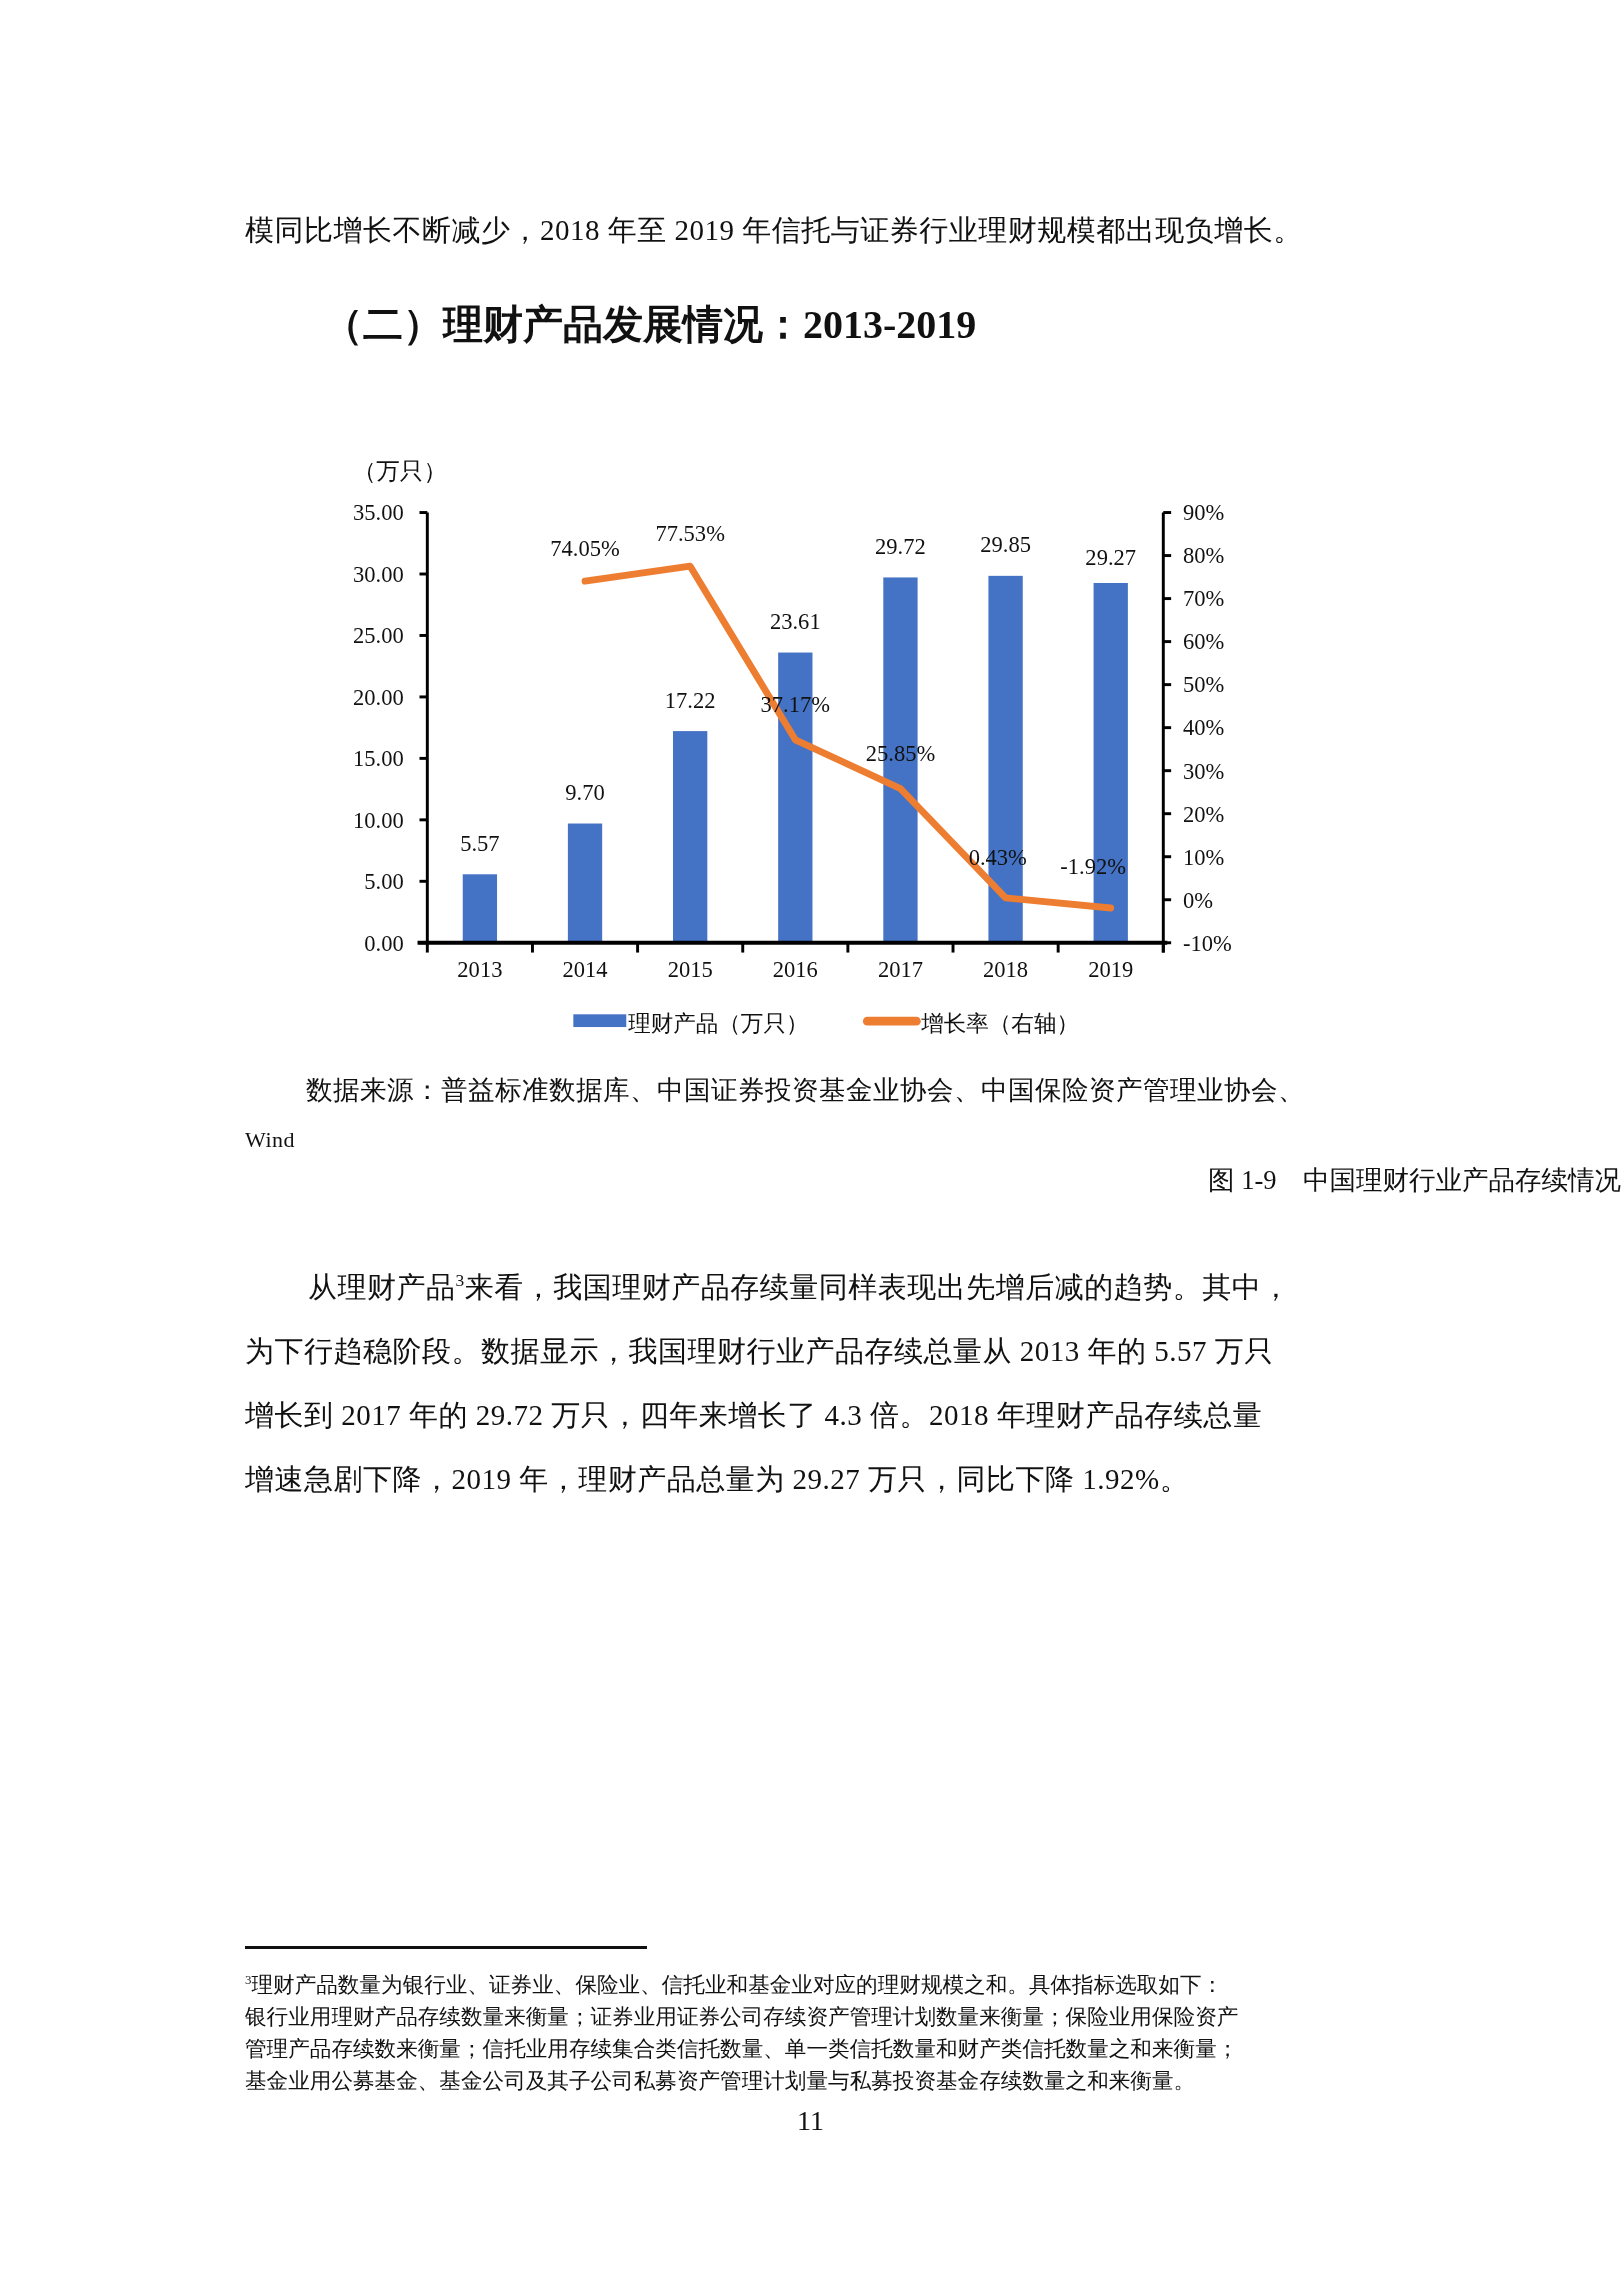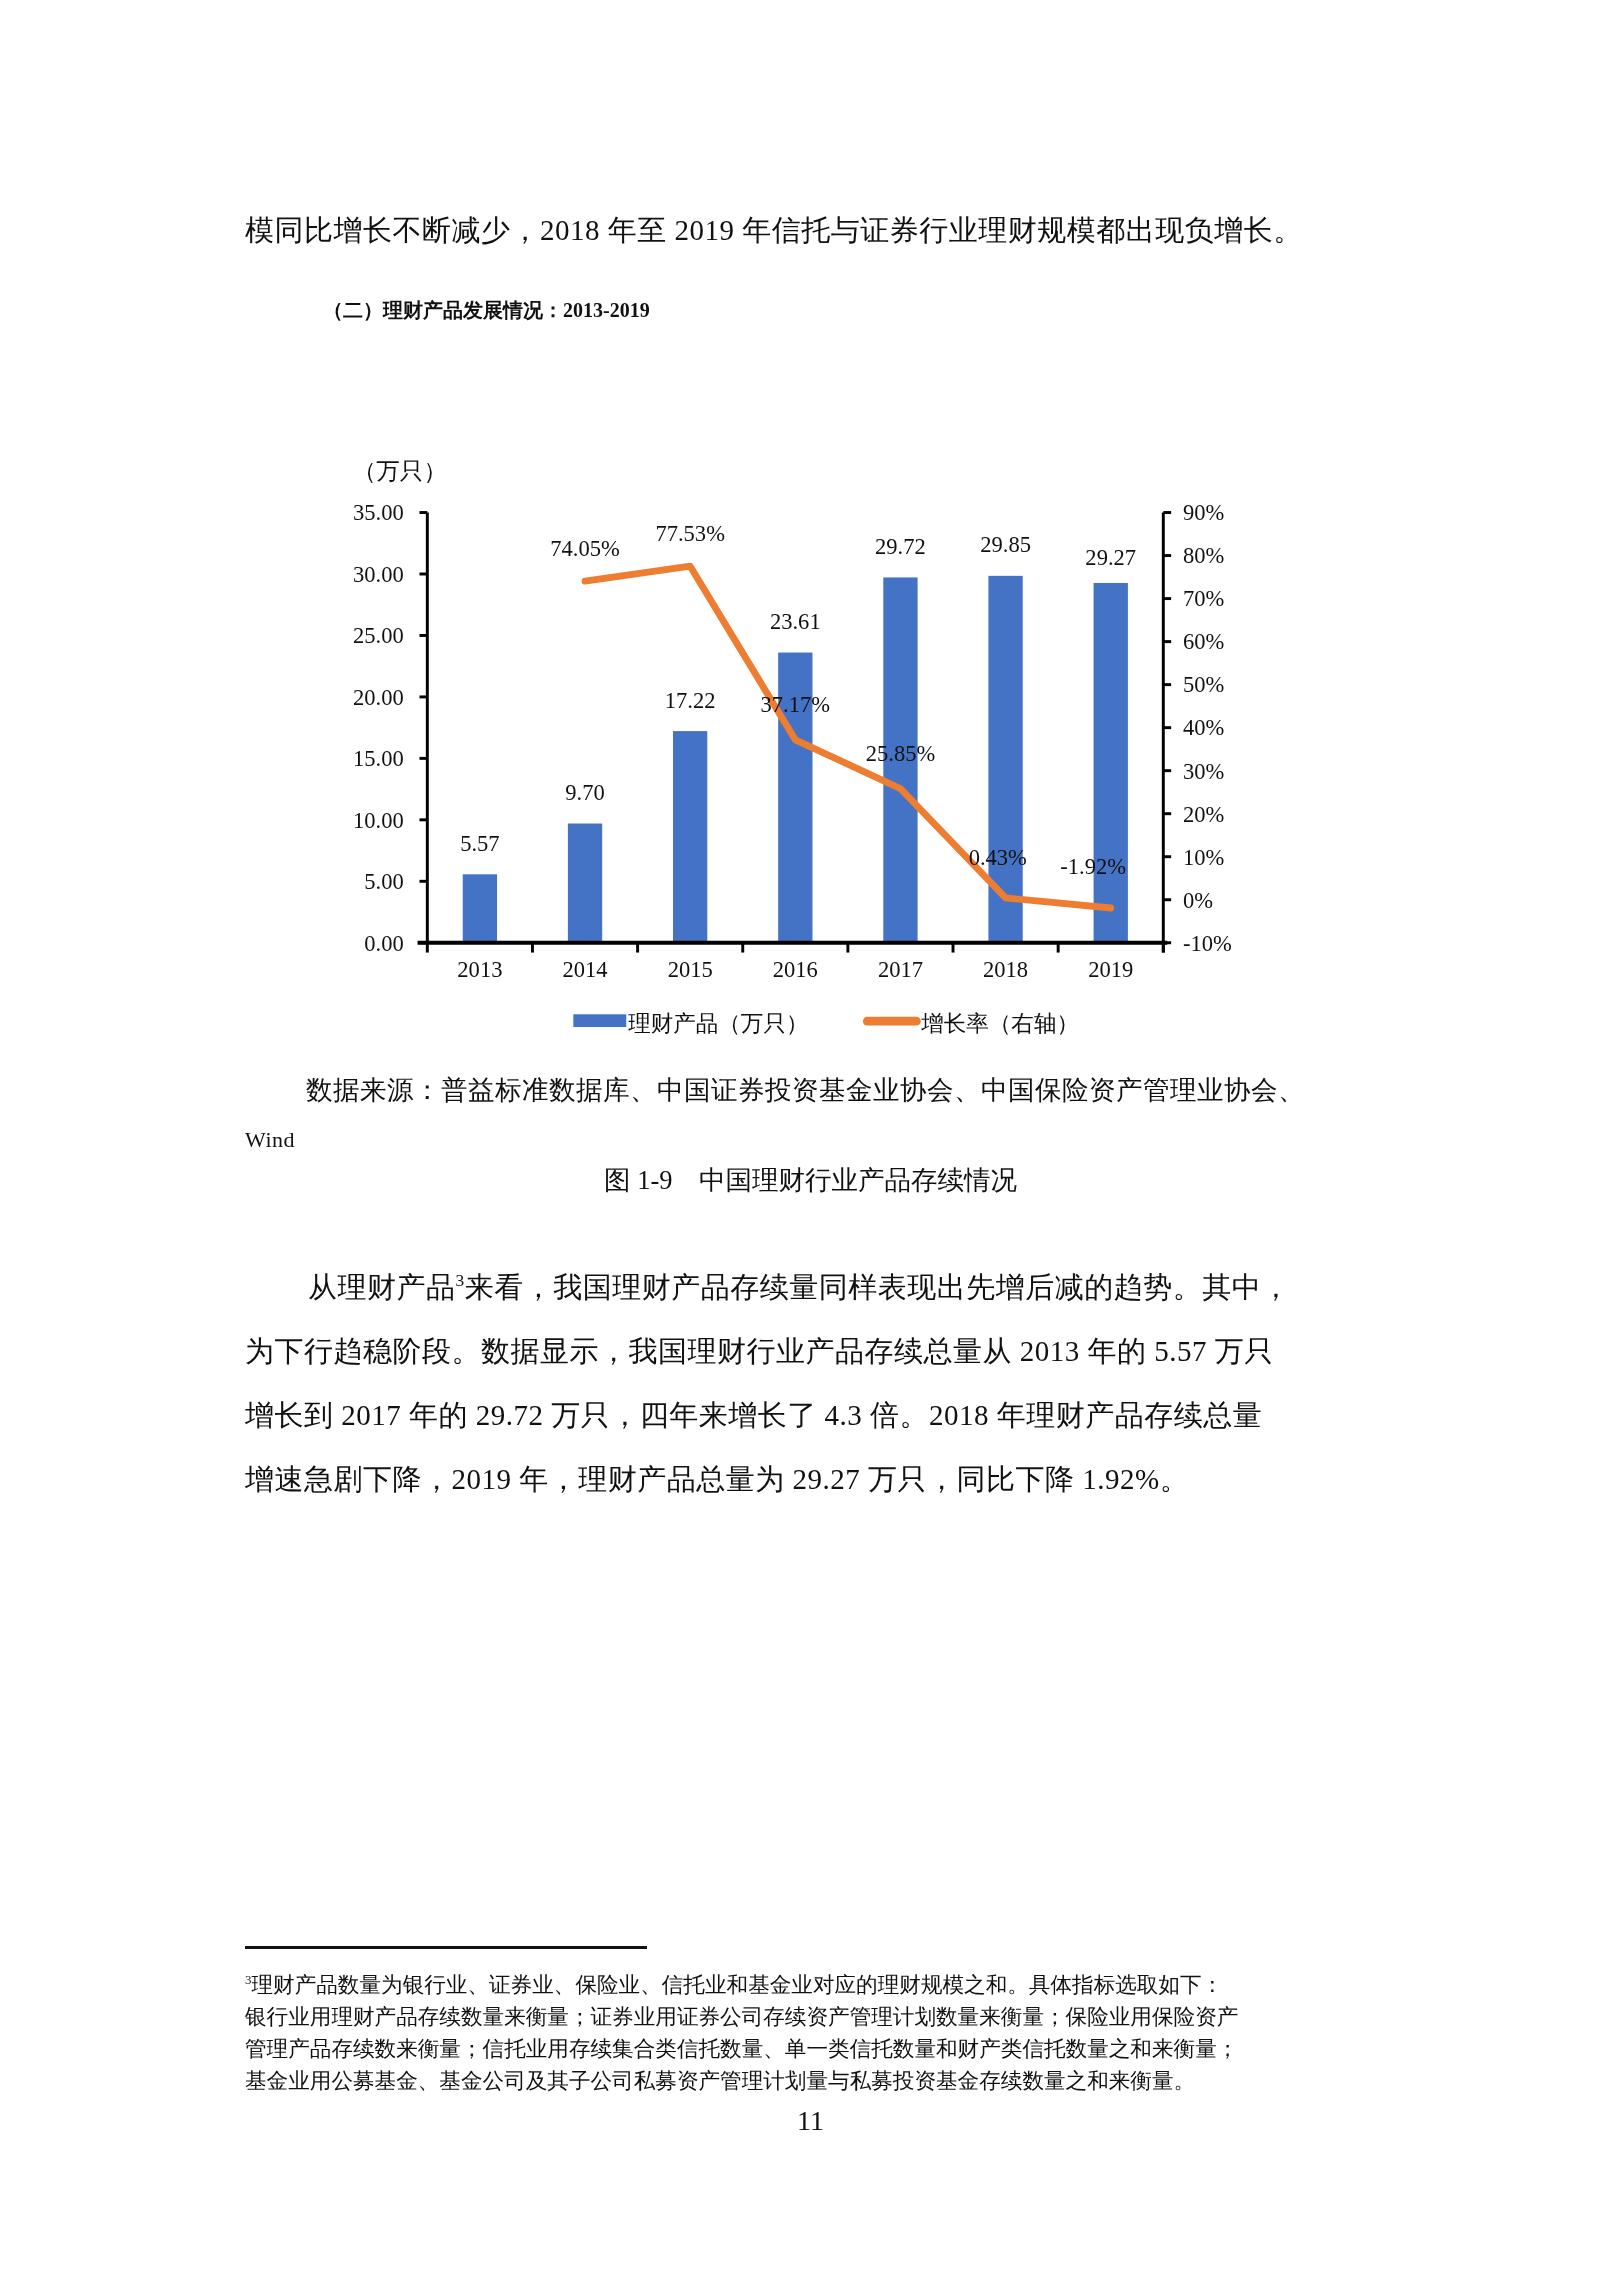--- a/index.html
+++ b/index.html
@@ -1,20 +1,20 @@
 <!DOCTYPE html>
 <html><head>
 <meta charset="utf-8">
 <style>
   html, body { margin: 0; padding: 0; background: #ffffff; }
   body { width: 1621px; height: 2293px; position: relative; overflow: hidden;
          font-family: "Liberation Serif", "DejaVu Serif", serif; color: #111; }
   .abs { position: absolute; }
   .body-text { font-size: 29px; line-height: 64px; letter-spacing: 0.5px; white-space: nowrap; }
-  .heading { font-size: 20px; font-weight: bold; }
+  .heading { font-size: 40px; font-weight: bold; }
   .chart-svg { position: absolute; left: 0; top: 0; }
   .chart-svg text { font-family: "Liberation Serif", "DejaVu Serif", serif; fill: #111; }
   .caption { font-size: 26.5px; }
   .footnote { font-size: 21.6px; line-height: 32px; white-space: nowrap; }
   sup { font-size: 60%; }
 </style>
 </head>
 <body>
 
 <div class="abs body-text" style="left:245px; top:201px; line-height:59px;">模同比增长不断减少，2018 年至 2019 年信托与证券行业理财规模都出现负增长。</div>
@@ -104,21 +104,21 @@
       <rect x="585" y="1035" width="54" height="13" fill="#4472C4"></rect>
       <text x="641" y="1052" font-size="23">理财产品（万只）</text>
       <line x1="885" y1="1042" x2="935" y2="1042" stroke="#ED7D31" stroke-width="9" stroke-linecap="round"></line>
       <text x="940" y="1052" font-size="23">增长率（右轴）</text>
     </svg>
 </div>
 
 <div class="abs body-text" style="left:306px; top:1071px; font-size:26.5px; line-height:39px;">数据来源：普益标准数据库、中国证券投资基金业协会、中国保险资产管理业协会、</div>
 <div class="abs body-text" style="left:245px; top:1120px; font-size:22px; line-height:39px;">Wind</div>
 
-<div class="abs caption" style="left:0; width:1621px; text-align:center; top:1161px; line-height:39px;">图 1-9　中国理财行业产品存续情况</div>
+<div class="abs caption" style="left:0; width:1621px; text-align:right; top:1161px; line-height:39px;">图 1-9　中国理财行业产品存续情况</div>
 
 <div class="abs body-text" style="left:245px; top:1248px;">
   <div style="padding-left:63px;">
     <span>从理财产品</span><sup>3</sup><span>来看，我国理财产品存续量同样表现出先增后减的趋势。其中，</span>
   </div>
   <div>为下行趋稳阶段。数据显示，我国理财行业产品存续总量从 2013 年的 5.57 万只</div>
   <div>增长到 2017 年的 29.72 万只，四年来增长了 4.3 倍。2018 年理财产品存续总量</div>
   <div>增速急剧下降，2019 年，理财产品总量为 29.27 万只，同比下降 1.92%。</div>
 </div>
 

